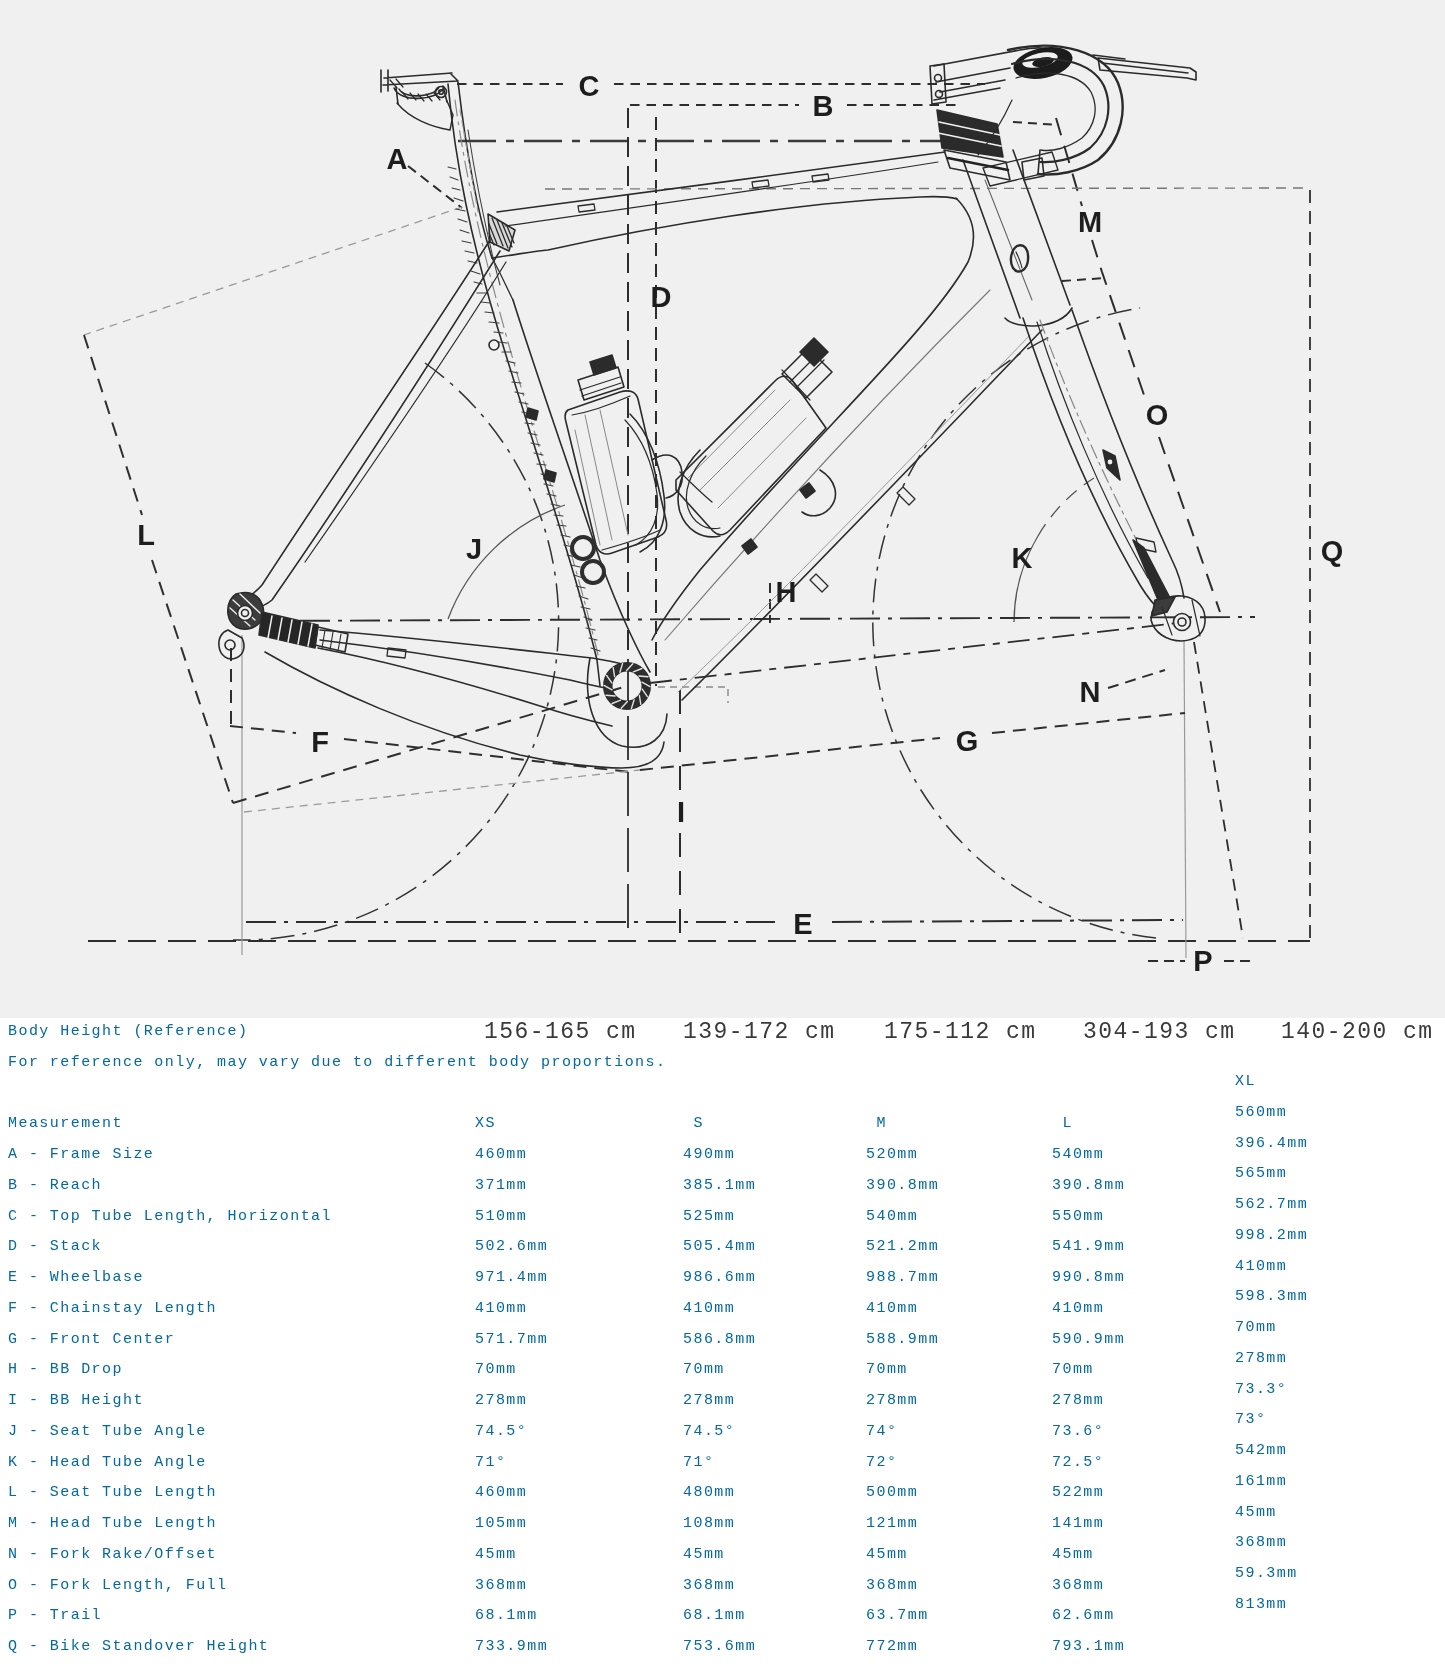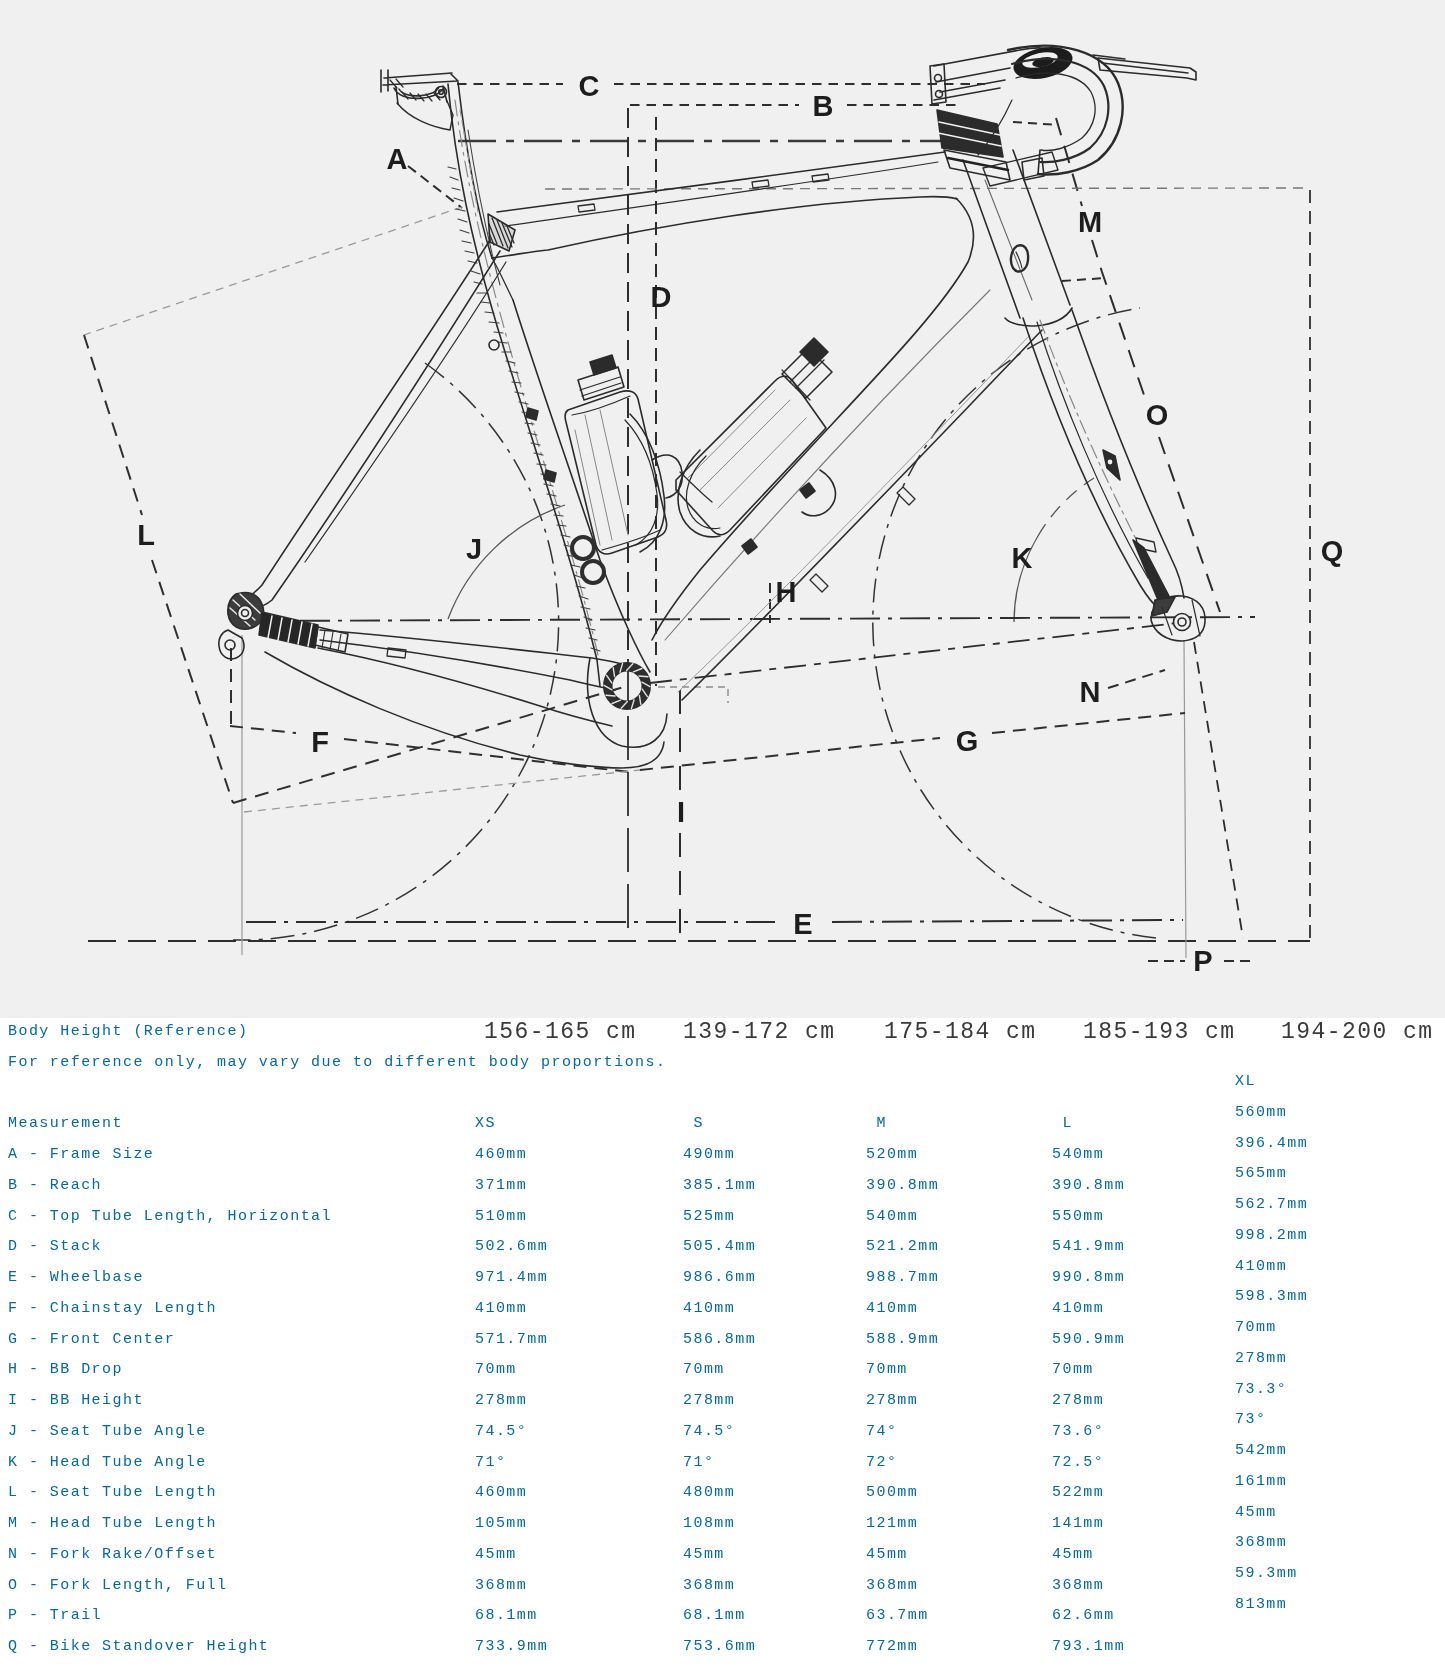--- a/index.html
+++ b/index.html
@@ -312,23 +312,23 @@
 K - Head Tube Angle
 L - Seat Tube Length
 M - Head Tube Length
 N - Fork Rake/Offset
 O - Fork Length, Full
 P - Trail
 Q - Bike Standover Height</pre>
 
 <span class="sp" style="left:484px;top:1017px;">156-165 cm</span>
 <span class="sp" style="left:683px;top:1017px;">139-172 cm</span>
-<span class="sp" style="left:884px;top:1017px;">175-184 cm</span>
-<span class="sp" style="left:1083px;top:1017px;">185-193 cm</span>
-<span class="sp" style="left:1281px;top:1017px;">194-200 cm</span>
+<span class="sp" style="left:884px;top:1017px;">175-112 cm</span>
+<span class="sp" style="left:1083px;top:1017px;">304-193 cm</span>
+<span class="sp" style="left:1281px;top:1017px;">140-200 cm</span>
 
 <pre class="mono" style="left:475px;top:1109.25px;">XS
 460mm
 371mm
 510mm
 502.6mm
 971.4mm
 410mm
 571.7mm
 70mm

